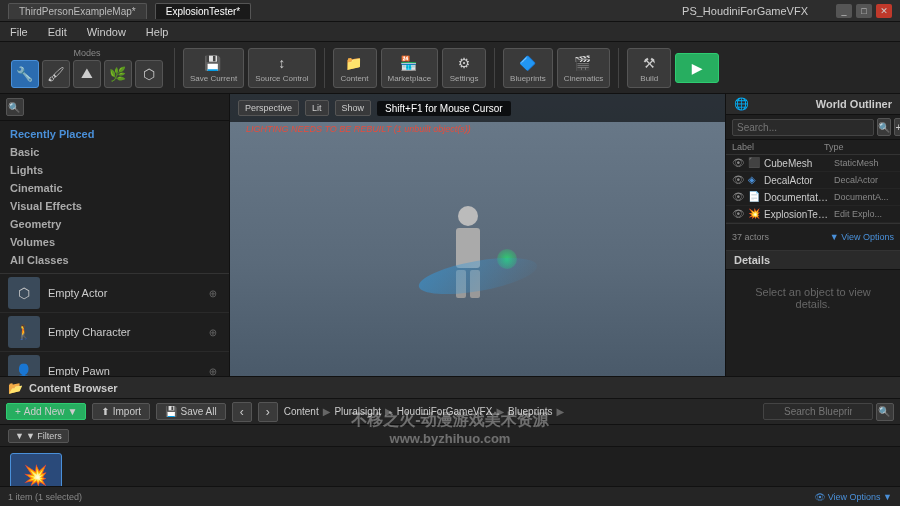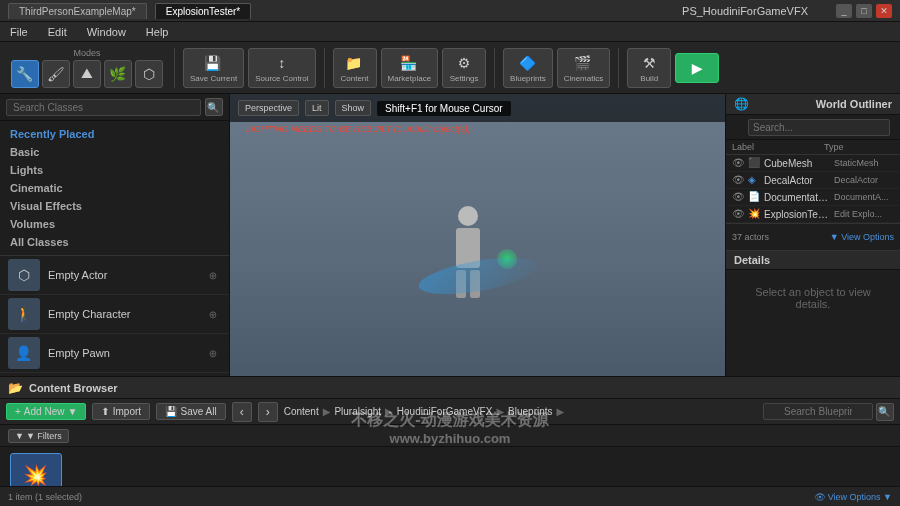--- a/index.html
+++ b/index.html
@@ -379,24 +379,24 @@
       border-bottom: 1px solid #111;
       display: flex;
       align-items: center;
       justify-content: space-between;
     }
     .panel-header-icon {
       font-size: 12px;
       margin-right: 4px;
     }
     .outliner-search {
-      padding: 3px 22px;
-      display: flex;
-      align-items: center;
-      gap: 13px;
+      padding: 3px 6px;
+      display: flex;
+      align-items: center;
+      gap: 3px;
       border-bottom: 1px solid #111;
     }
     .outliner-search input {
       flex: 1;
       background: #2a2a2a;
       border: 1px solid #444;
       color: #ccc;
       padding: 2px 4px;
       font-size: 10px;
       border-radius: 2px;
@@ -738,29 +738,29 @@
   </div>
   <div class="toolbar-btn" style="background:#27ae60;border-color:#2ecc71;">
     <div class="icon-area" style="color:#fff;">▶</div>
   </div>
 </div>
 
 <div class="main-layout">
 
   <div class="left-panel">
     <div class="left-panel-search">
-      <input type="text" placeholder="Search Classes" style="">
       <div class="search-icon-btn">🔍</div>
     </div>
     <div class="category-list">
       <div class="category-item selected">Recently Placed</div>
       <div class="category-item">Basic</div>
       <div class="category-item">Lights</div>
       <div class="category-item">Cinematic</div>
       <div class="category-item">Visual Effects</div>
+      <div class="category-item">Geometry</div>
       <div class="category-item">Volumes</div>
       <div class="category-item">All Classes</div>
     </div>
     <div class="place-items">
       <div class="place-item">
         <div class="place-item-icon" style="background:#3a4a5a;">⬡</div>
         <span class="place-item-label">Empty Actor</span>
         <span class="place-item-add">⊕</span>
       </div>
       <div class="place-item">

